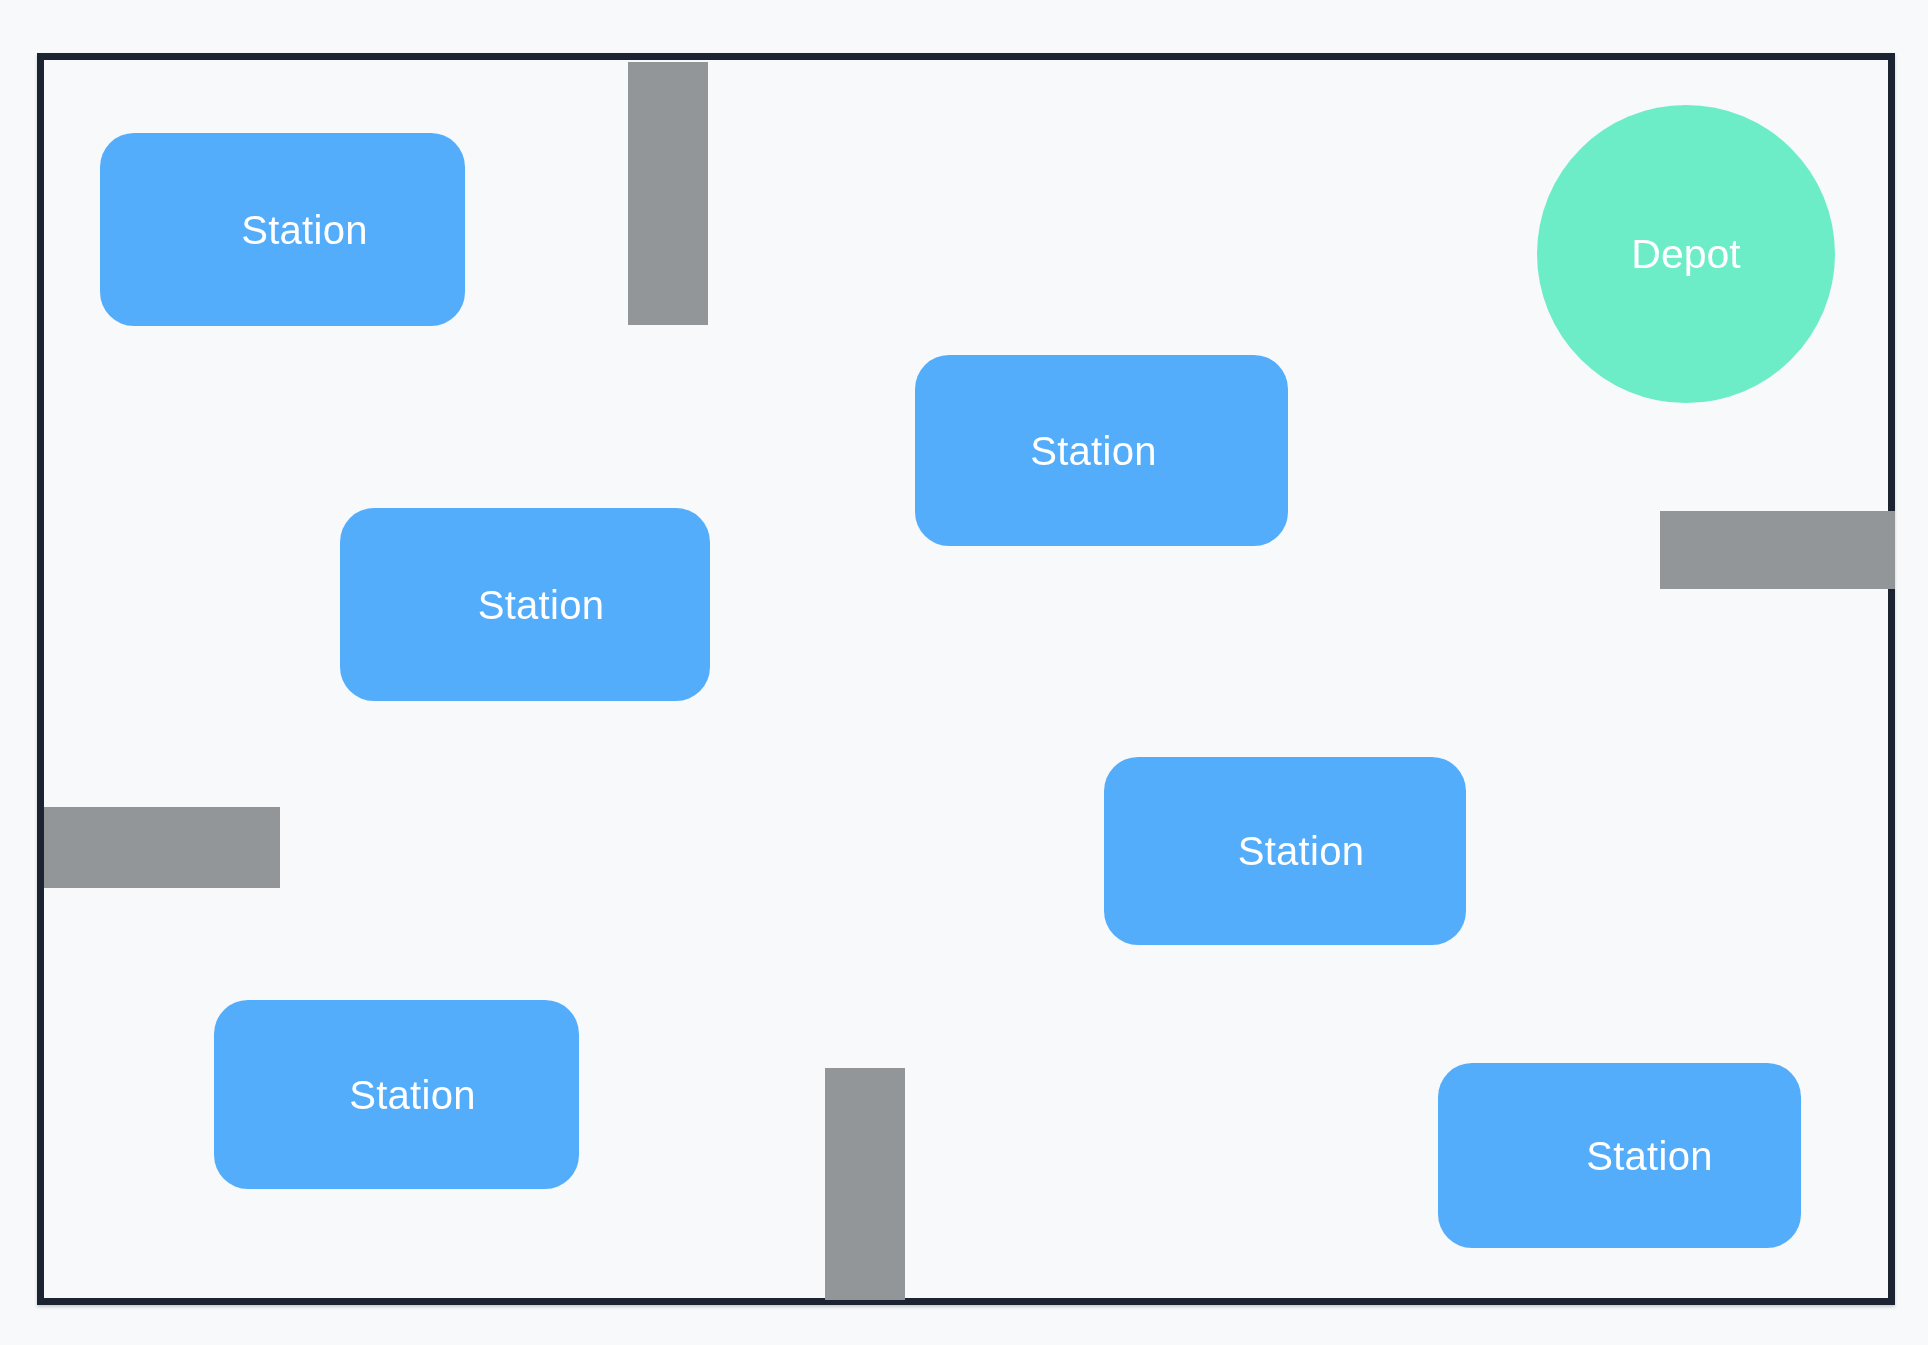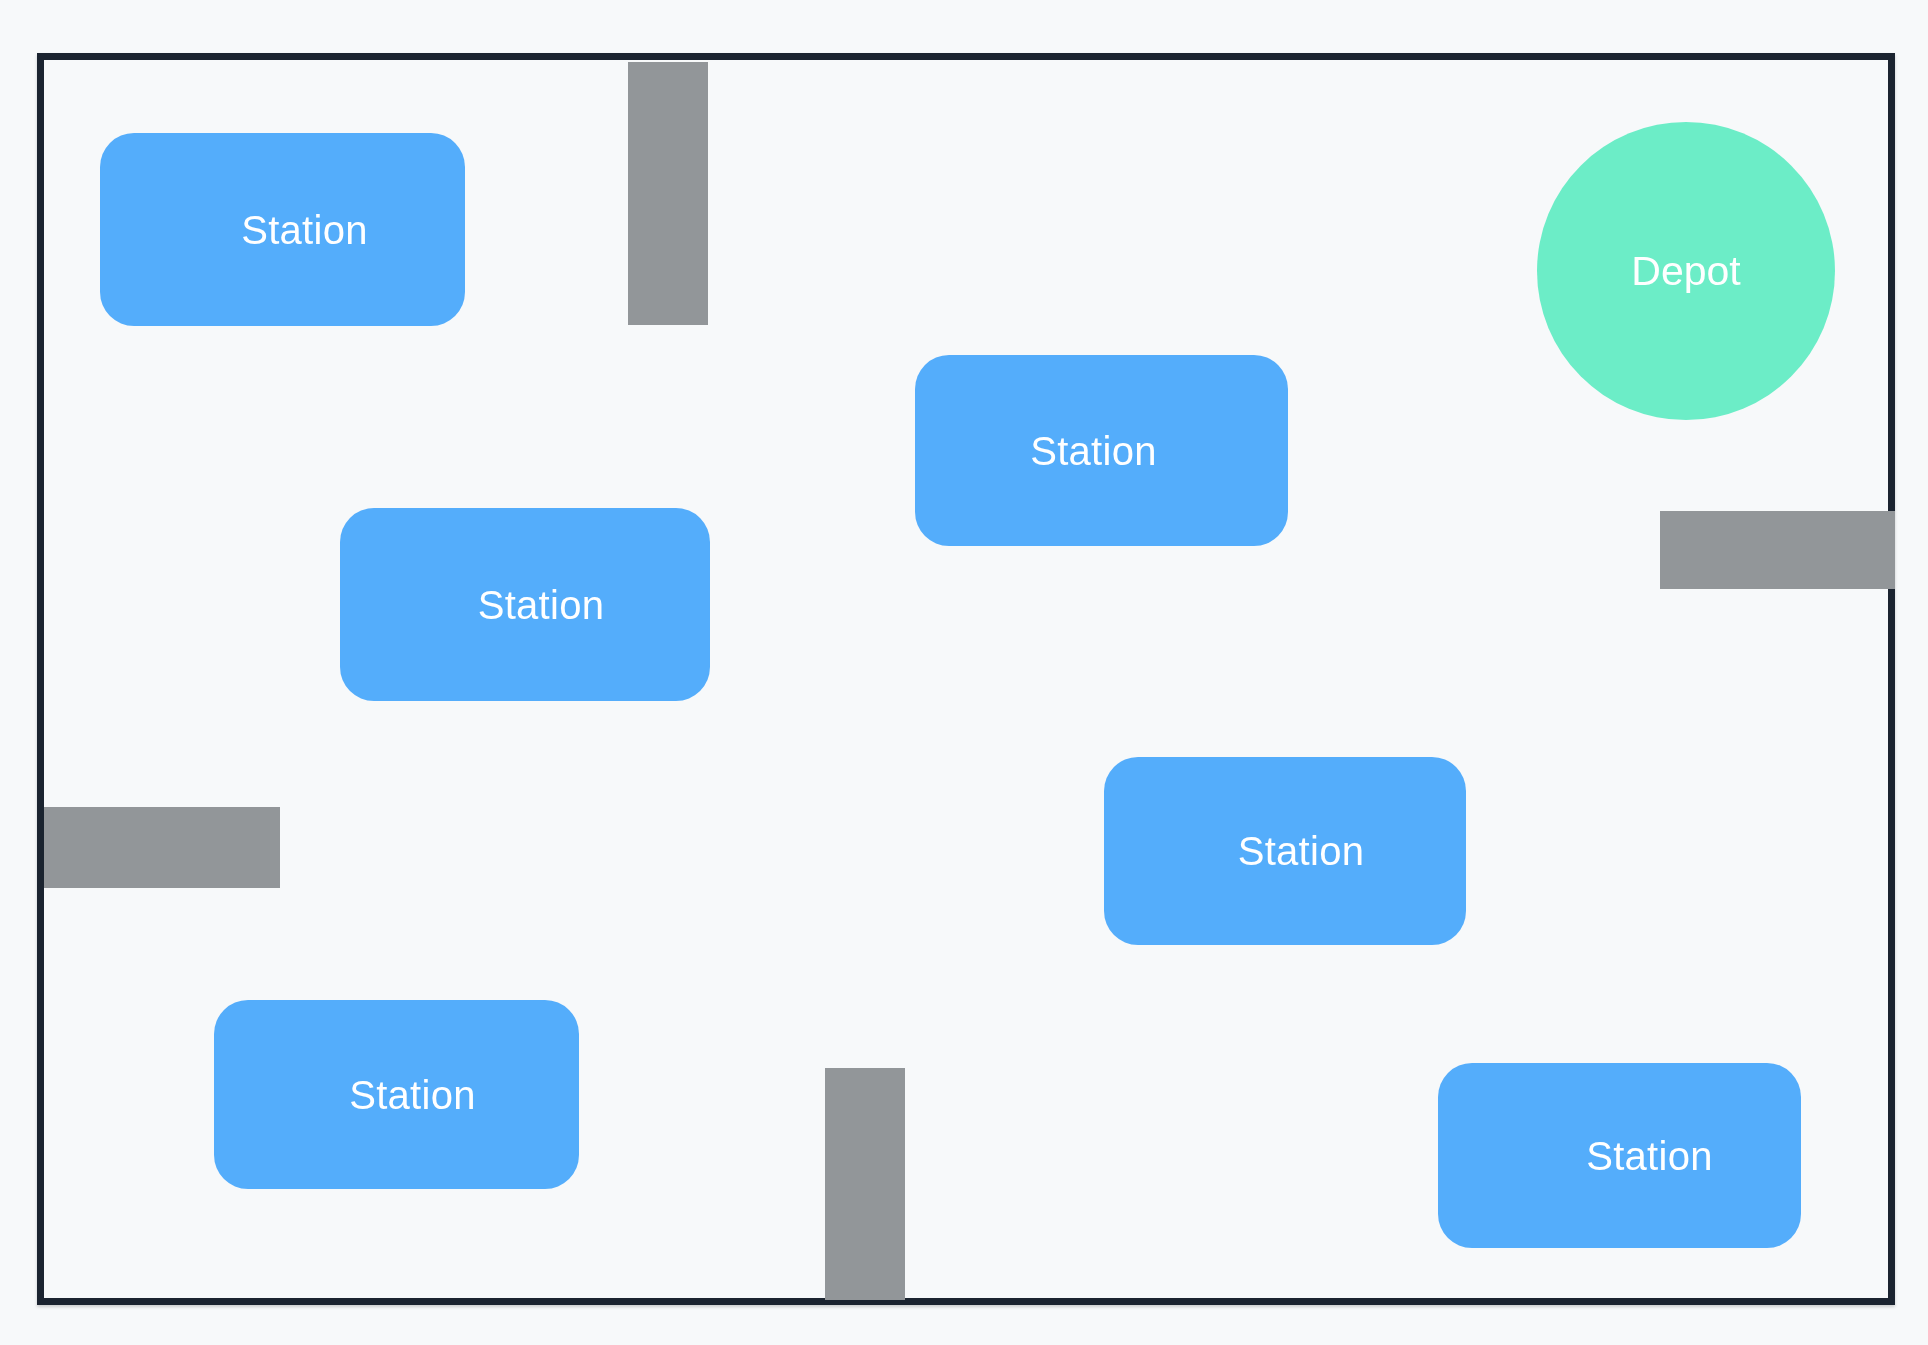--- a/index.html
+++ b/index.html
@@ -108,18 +108,18 @@
     </div>
 
     <div class="station" style="left:170px; top:940px; width:365px; height:189px;">
       <span class="station-label lbl-shift-r2">Station</span>
     </div>
 
     <div class="station" style="left:1394px; top:1003px; width:363px; height:185px;">
       <span class="station-label lbl-shift-r3">Station</span>
     </div>
 
-    <div class="depot" style="left:1493px; top:62px; width:298px; height:298px;">
+    <div class="depot" style="left:1493px; top:45px; width:298px; height:298px;">
       <span class="depot-label">Depot</span>
     </div>
 
   </div>
 </div>
 
 </body></html>

